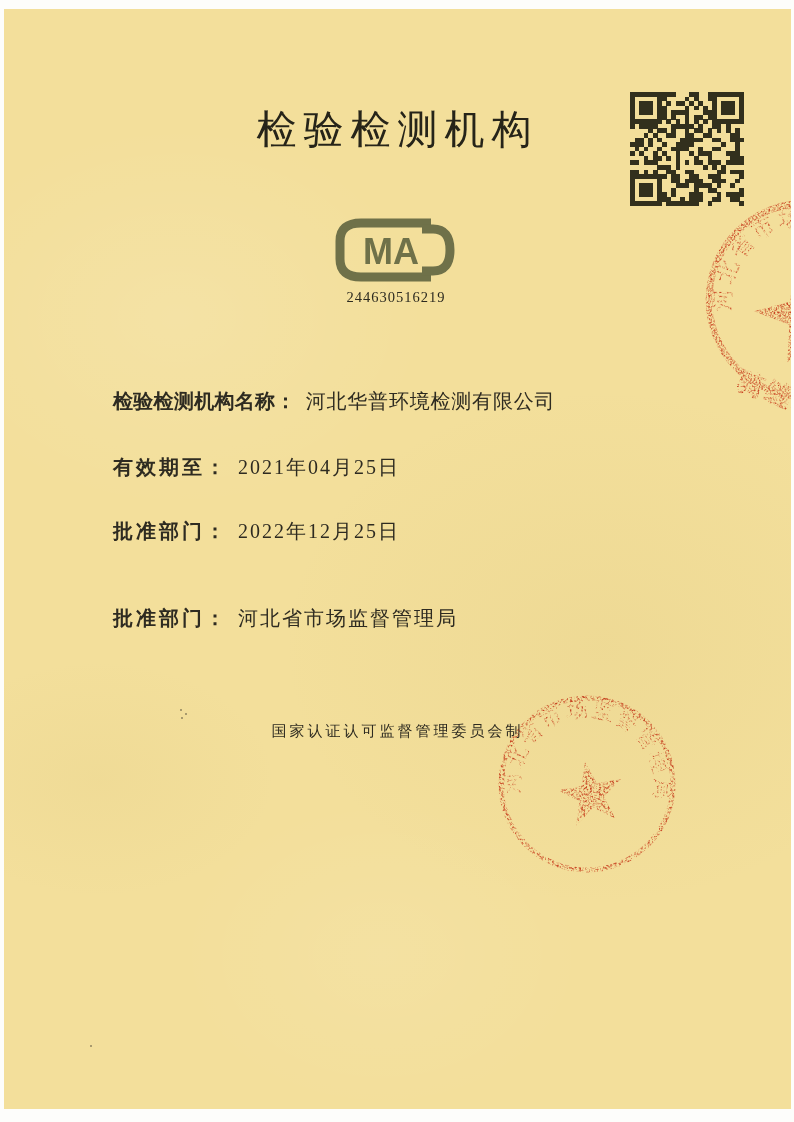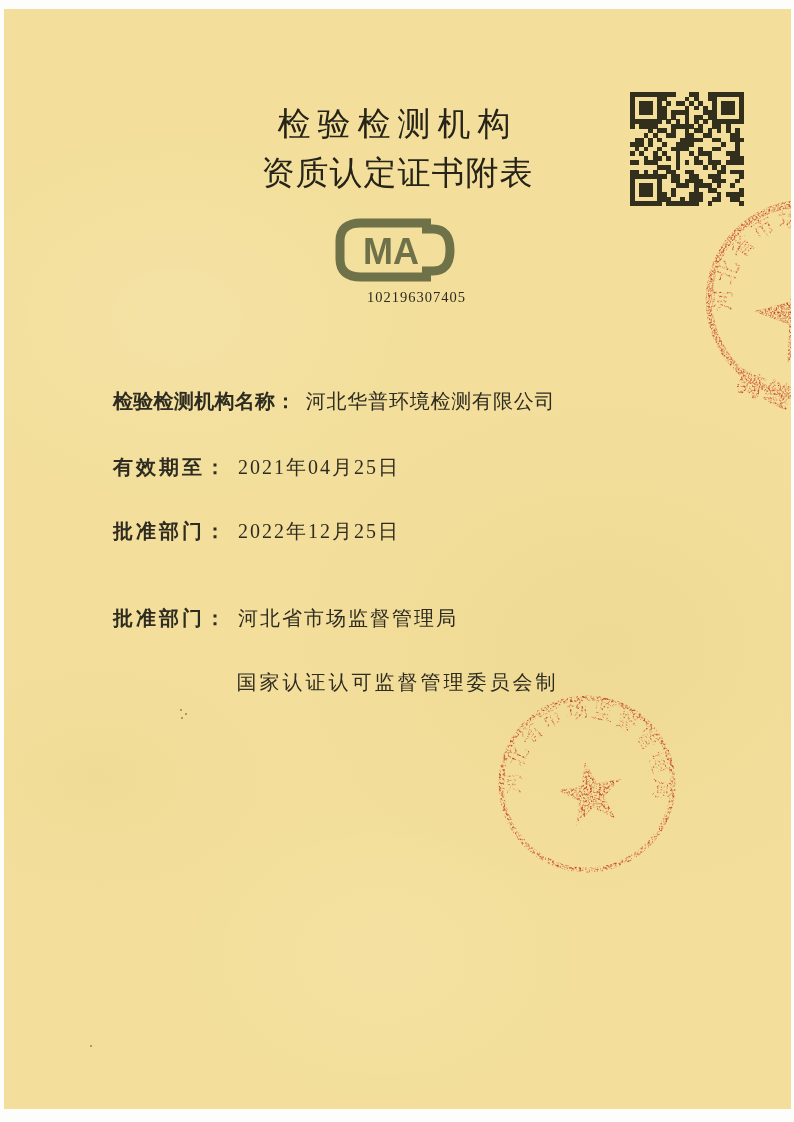--- a/index.html
+++ b/index.html
@@ -15,62 +15,61 @@
     background:
       radial-gradient(ellipse 420px 320px at 22% 28%, rgba(255,255,255,0.10), transparent 60%),
       radial-gradient(ellipse 520px 420px at 76% 58%, rgba(176,146,62,0.07), transparent 62%),
       radial-gradient(ellipse 340px 260px at 48% 86%, rgba(255,255,255,0.07), transparent 60%),
       radial-gradient(ellipse 300px 200px at 12% 70%, rgba(176,146,62,0.05), transparent 60%),
       var(--paper,#f3df9b);
     overflow:hidden;
   }
   .title-line{
     position:absolute;left:0;width:100%;text-align:center;
-    font-size:33px;color:#262419;font-weight:normal;white-space:nowrap;
+    font-size:40px;color:#262419;font-weight:normal;white-space:nowrap;
   }
   .title-line.l1{top:93px;letter-spacing:7px;}
   .title-line.l2{top:142px;letter-spacing:1px;}
   .qr{position:absolute;left:626px;top:83px;width:114px;height:114px;}
-  .cma{position:absolute;left:322px;top:209px;width:140px;text-align:right;}
+  .cma{position:absolute;left:322px;top:209px;width:140px;text-align:center;}
   .cma svg{display:block;margin:0 auto;}
   .cma-number{
     margin-top:7px;font-size:14.5px;letter-spacing:1px;color:#2c2a20;
     font-family:"Liberation Serif","DejaVu Serif",serif;
   }
   .field{position:absolute;left:109px;white-space:nowrap;font-size:20px;color:#2e2b21;}
   .field .flabel{letter-spacing:0.3px;font-weight:bold;}
   .field .fvalue{margin-left:10px;letter-spacing:0.8px;text-align:center;}
   .field.spread .flabel{letter-spacing:3px;}
   .field.spread .fvalue{letter-spacing:2px;}
   .f1{top:379px;}
   .f2{top:445px;}
   .f3{top:509px;}
   .f4{top:596px;}
   .footer-line{
-    position:absolute;top:660px;left:0;width:100%;text-align:center;
-    font-size:20px;letter-spacing:3px;color:#2e2b21;white-space:nowrap;
+    position:absolute;top:713px;left:0;width:100%;text-align:center;
+    font-size:15px;letter-spacing:3px;color:#2e2b21;white-space:nowrap;
   }
   .speck{position:absolute;width:2px;height:2px;border-radius:50%;background:rgba(64,60,48,0.55);}
   .seal{position:absolute;mix-blend-mode:multiply;opacity:0.92;}
   .seal-top{left:652px;top:141px;width:300px;height:300px;}
   .seal-bottom{left:473px;top:665px;width:220px;height:220px;}
   .seal text{fill:var(--seal-red,#d1432b);}
   .seal .ring{stroke:var(--seal-red,#d1432b);fill:none;}
   .seal .star{fill:var(--seal-red,#d1432b);}
   .seam-label{font-size:27px;font-weight:bold;letter-spacing:2px;font-family:"Liberation Serif","DejaVu Serif",serif;}
   .ring-text{font-family:"Liberation Serif","DejaVu Serif",serif;}
 </style>
 </head>
 <body>
 
 <div class="page">
   <div class="paper">
 
     <div class="title-line l1">检验检测机构</div>
-    <div class="title-line l2">资质认定证书附表</div>
 
     <svg class="qr" id="qr" viewBox="0 0 25 25" shape-rendering="crispEdges">
         <rect x="0" y="0" width="1.04" height="1.04" fill="#32301d"></rect>
         <rect x="1" y="0" width="1.04" height="1.04" fill="#32301d"></rect>
         <rect x="2" y="0" width="1.04" height="1.04" fill="#32301d"></rect>
         <rect x="3" y="0" width="1.04" height="1.04" fill="#32301d"></rect>
         <rect x="4" y="0" width="1.04" height="1.04" fill="#32301d"></rect>
         <rect x="5" y="0" width="1.04" height="1.04" fill="#32301d"></rect>
         <rect x="6" y="0" width="1.04" height="1.04" fill="#32301d"></rect>
         <rect x="7" y="0" width="1.04" height="1.04" fill="#32301d"></rect>
@@ -394,21 +393,21 @@
         <rect x="17" y="24" width="1.04" height="1.04" fill="#32301d"></rect>
         <rect x="24" y="24" width="1.04" height="1.04" fill="#32301d"></rect>
       </svg>
 
     <div class="cma">
       <svg width="122" height="64" viewBox="0 0 122 64">
         <path d="M 96 5 L 26 5 Q 5 5 5 23 L 5 41 Q 5 59 26 59 L 96 59" fill="none" stroke="var(--cma-green,#6f7149)" stroke-width="9" stroke-linecap="butt"></path>
         <path d="M 87 11 L 98 11 Q 115 11 115 32 Q 115 53 98 53 L 87 53" fill="none" stroke="var(--cma-green,#6f7149)" stroke-width="9" stroke-linecap="butt"></path>
         <text x="28" y="46" font-family="Liberation Sans, DejaVu Sans, sans-serif" font-weight="bold" font-size="36" fill="var(--cma-green,#6f7149)" textLength="56" lengthAdjust="spacingAndGlyphs">MA</text>
       </svg>
-      <div class="cma-number">102196307405</div>
+      <div class="cma-number">244630516219</div>
     </div>
 
     <div class="field f1">
       <span class="flabel">检验检测机构名称：</span><span class="fvalue">河北华普环境检测有限公司</span>
     </div>
     <div class="field f2 spread">
       <span class="flabel">有效期至：</span><span class="fvalue">2021年04月25日</span>
     </div>
     <div class="field f3 spread">
       <span class="flabel">批准部门：</span><span class="fvalue">2022年12月25日</span>

